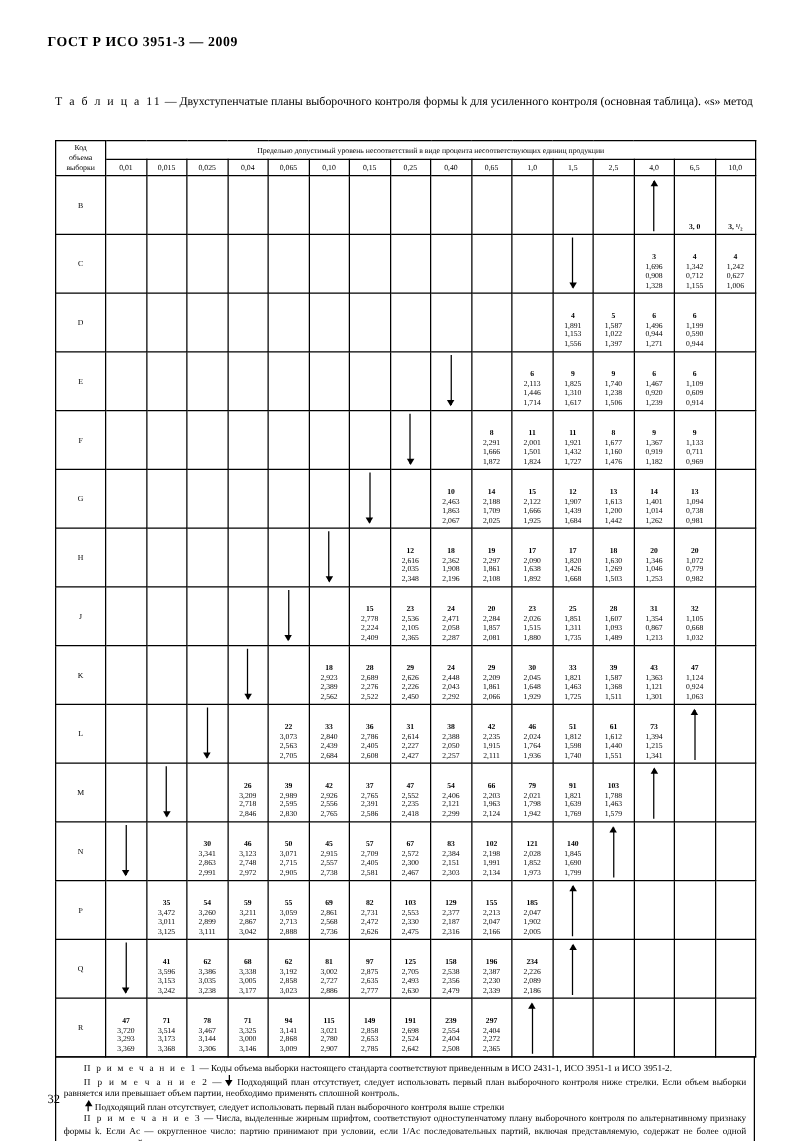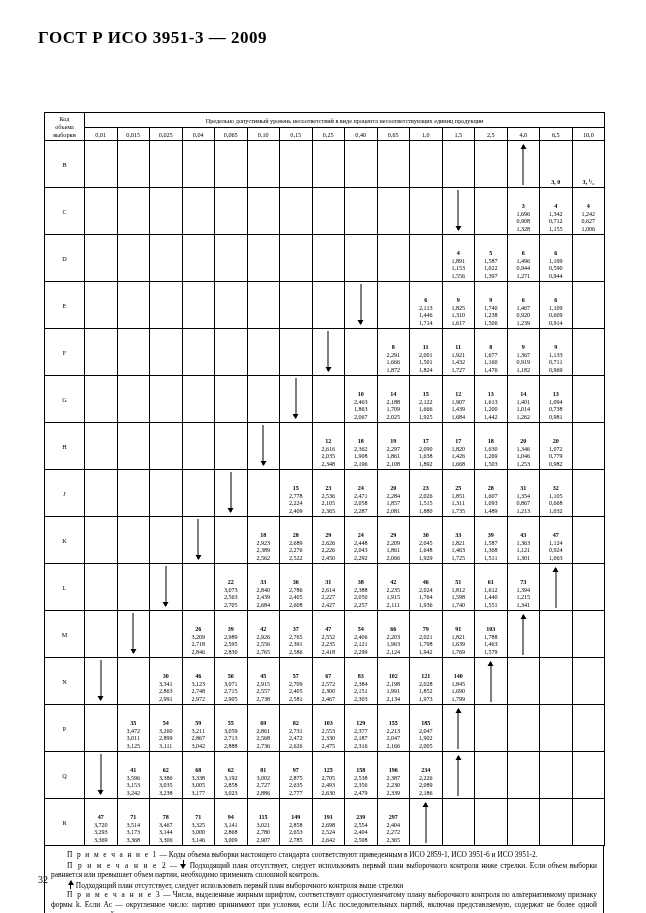--- a/index.html
+++ b/index.html
@@ -13,21 +13,21 @@
   .page{
     position:relative;
     width:646px;height:913px;
     box-sizing:border-box;
     padding:0;
   }
   .hdr{
     position:absolute;
     top:28px;left:38px;
     font-family:"Liberation Serif", serif;
-    font-size:17px;
+    font-size:11px;
     font-weight:bold;
     letter-spacing:0.5px;
   }
   .caption{
     position:absolute;
     top:76px;left:44px;width:564px;
     font-size:9.5px;
     line-height:13px;
   }
   .caption .sp{letter-spacing:1.6px;}
@@ -149,20 +149,24 @@
     border-left:3px solid transparent;border-right:3px solid transparent;border-bottom:5px solid #000;
   }
 </style>
 </head>
 <body>
 
 <div class="page">
 
   <div class="hdr">ГОСТ Р ИСО 3951-3 — 2009</div>
 
+  <div class="caption">
+    <span class="sp">Т а б л и ц а 11</span>
+    <span>— Двухступенчатые планы выборочного контроля формы k для усиленного контроля (основная таблица). «s» метод</span>
+  </div>
 
   <div class="tblwrap">
     <table class="main">
       <colgroup>
         <col style="width:40px">
         <col span="16" style="width:32.5px">
       </colgroup>
       <tbody id="tbody">
           <tr class="hdrrow">
             <td class="th-code" rowspan="2">
@@ -1781,21 +1785,21 @@
             </td>
             <td class="cell">
               <div class="cellinner"></div>
             </td>
           </tr>
         </tbody>
     </table>
   </div>
 
   <div class="notes" id="notes-box" style="top: 845px;">
-    <p><span class="sp">П р и м е ч а н и е  1</span> <span>— Коды объема выборки настоящего стандарта соответствуют приведенным в ИСО 2859-1, ИСО 3951-6 и ИСО 3951-2.</span></p>
+    <p><span class="sp">П р и м е ч а н и е  1</span> <span>— Коды объема выборки настоящего стандарта соответствуют приведенным в ИСО 2431-1, ИСО 3951-1 и ИСО 3951-2.</span></p>
     <p><span class="sp">П р и м е ч а н и е  2</span> <span>—</span> <span class="dn-arrow-inline"></span> <span>Подходящий план отсутствует, следует использовать первый план выборочного контроля ниже стрелки. Если объем выборки равняется или превышает объем партии, необходимо применять сплошной контроль.</span></p>
     <p><span class="up-arrow-inline"></span> <span>Подходящий план отсутствует, следует использовать первый план выборочного контроля выше стрелки</span></p>
     <p><span class="sp">П р и м е ч а н и е  3</span> <span>— Числа, выделенные жирным шрифтом, соответствуют одноступенчатому плану выборочного контроля по альтернативному признаку формы k. Если Ac — округленное число: партию принимают при условии, если 1/Ac последовательных партий, включая представляемую, содержат не более одной несоответствующей единицы продукции.</span></p>
 
   </div>
 
   <div class="pagenum">32</div>
 </div>
 
 </body></html>

